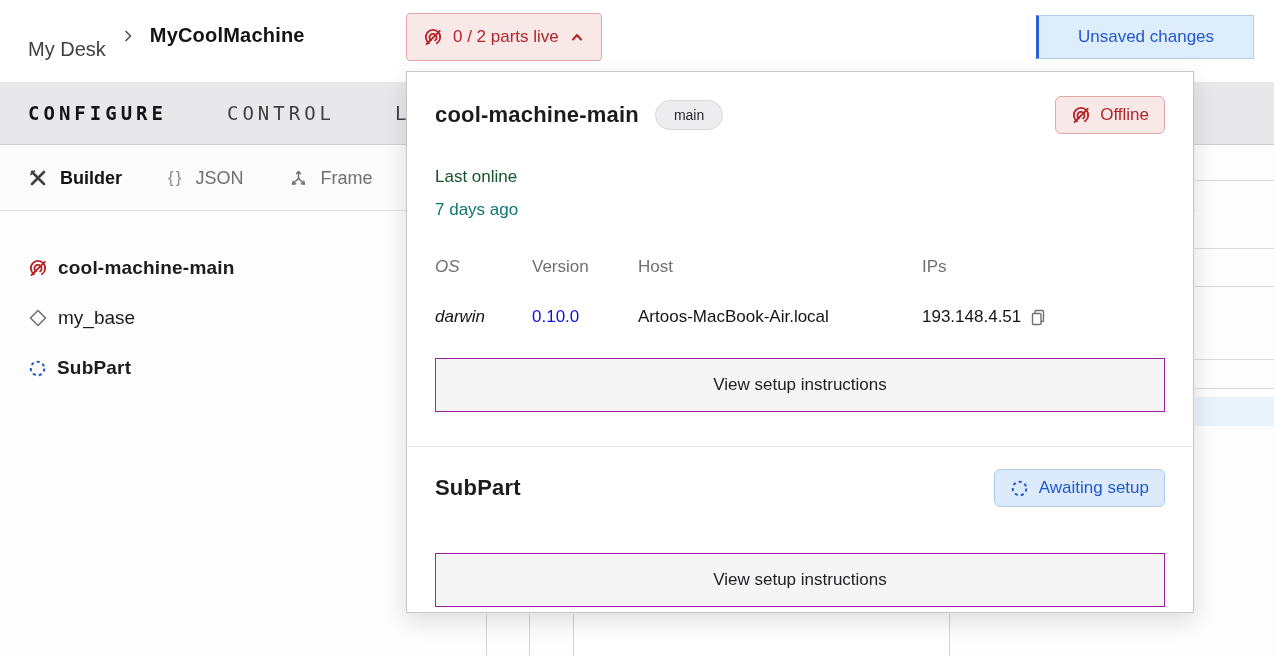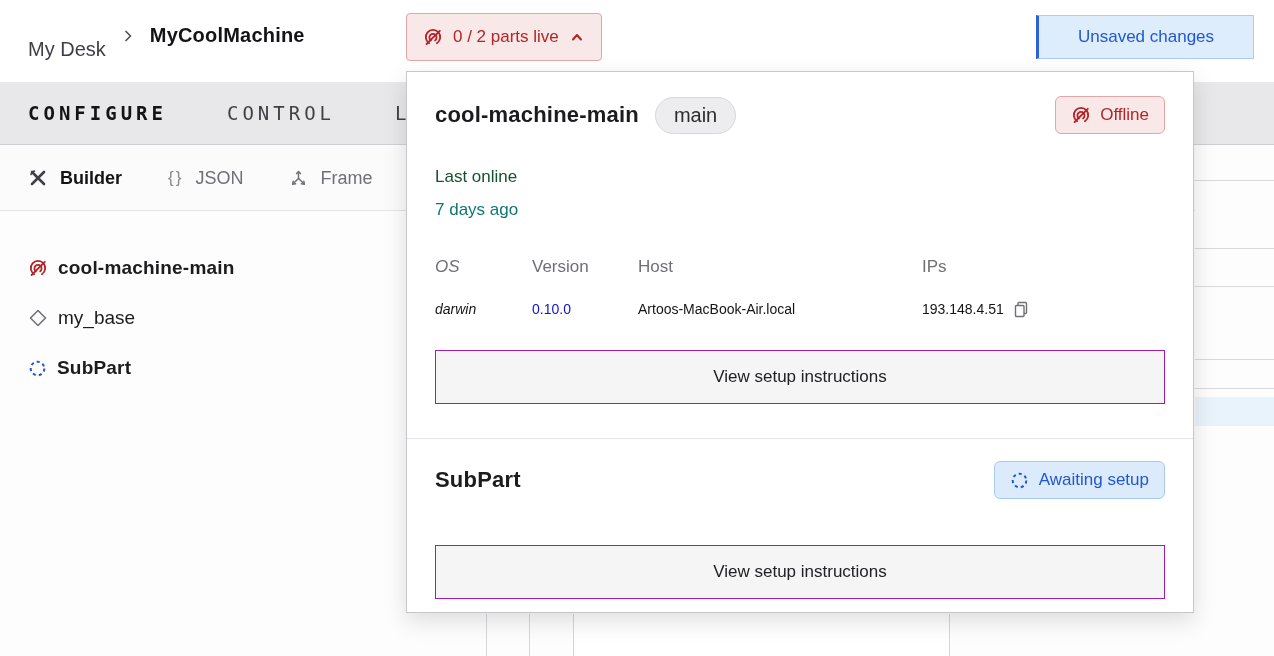--- a/index.html
+++ b/index.html
@@ -42,29 +42,29 @@
   .vline{position:absolute;top:614px;width:1px;height:42px;background:#d6d6da;}
   .bottom-white{position:absolute;left:574px;top:614px;width:375px;height:42px;background:#ffffff;}
 
   
   .panel{position:absolute;left:406px;top:71px;width:788px;height:542px;background:#ffffff;
     border:1px solid #c6c6cb;box-sizing:border-box;box-shadow:0 8px 22px rgba(0,0,0,.13);z-index:10;}
   .panel-sec1{padding:24px 28px 0 28px;}
   .title-row{display:flex;align-items:center;gap:16px;}
   .part-title{font-size:22px;font-weight:700;line-height:30px;letter-spacing:.2px;}
   .main-badge{background:#ededf0;border:1px solid #d8d8dc;border-radius:999px;padding:6px 18px;
-    font-size:20px;color:#2c2c30;}
+    font-size:14px;color:#2c2c30;}
   .offline-badge{margin-left:auto;display:flex;align-items:flex-start;gap:9px;background:#f8e8e8;
     border:1px solid #e3a6a7;border-radius:6px;padding:8px 15px;color:#b42428;font-size:17px;}
   .lastonline-label{margin-top:32px;color:#14532d;font-size:17px;line-height:22px;}
   .lastonline-value{margin-top:10px;font-size:17px;line-height:24px;color:#0f766e;}
   .info-table{margin-top:34px;display:flex;}
   .col-os{width:97px;font-style:italic;}.col-version{width:106px;}.col-host{width:284px;}.col-ips{flex:1;}
   .info-h{color:#6f6f76;font-size:17px;line-height:22px;}
-  .info-v{margin-top:20px;font-size:14px;line-height:22px;color:#141417;display:flex;align-items:center;gap:8px;}
+  .info-v{margin-top:28px;font-size:17px;line-height:22px;color:#141417;display:flex;align-items:center;gap:8px;}
   .version-link{color:#1111d6;cursor:pointer;}
   .copy-btn{cursor:pointer;display:inline-flex;}
   .setup-btn{margin-top:30px;width:100%;height:54px;background:#f5f5f6;border:1px solid #a21caf;
     font-size:17px;color:#222226;font-family:"Liberation Sans",sans-serif;cursor:pointer;}
   .panel-divider{margin-top:34px;height:1px;background:#e4e4e7;}
   .panel-sec2{padding:22px 28px 0 28px;}
   .sub-title-row{display:flex;align-items:center;}
   .sub-title{font-size:22px;font-weight:700;line-height:32px;letter-spacing:.2px;}
   .awaiting-badge{margin-left:auto;display:flex;align-items:flex-end;gap:10px;background:#dcebfb;
     border:1px solid #a9cbf0;border-radius:6px;padding:8px 15px;color:#2357cf;font-size:17px;}

